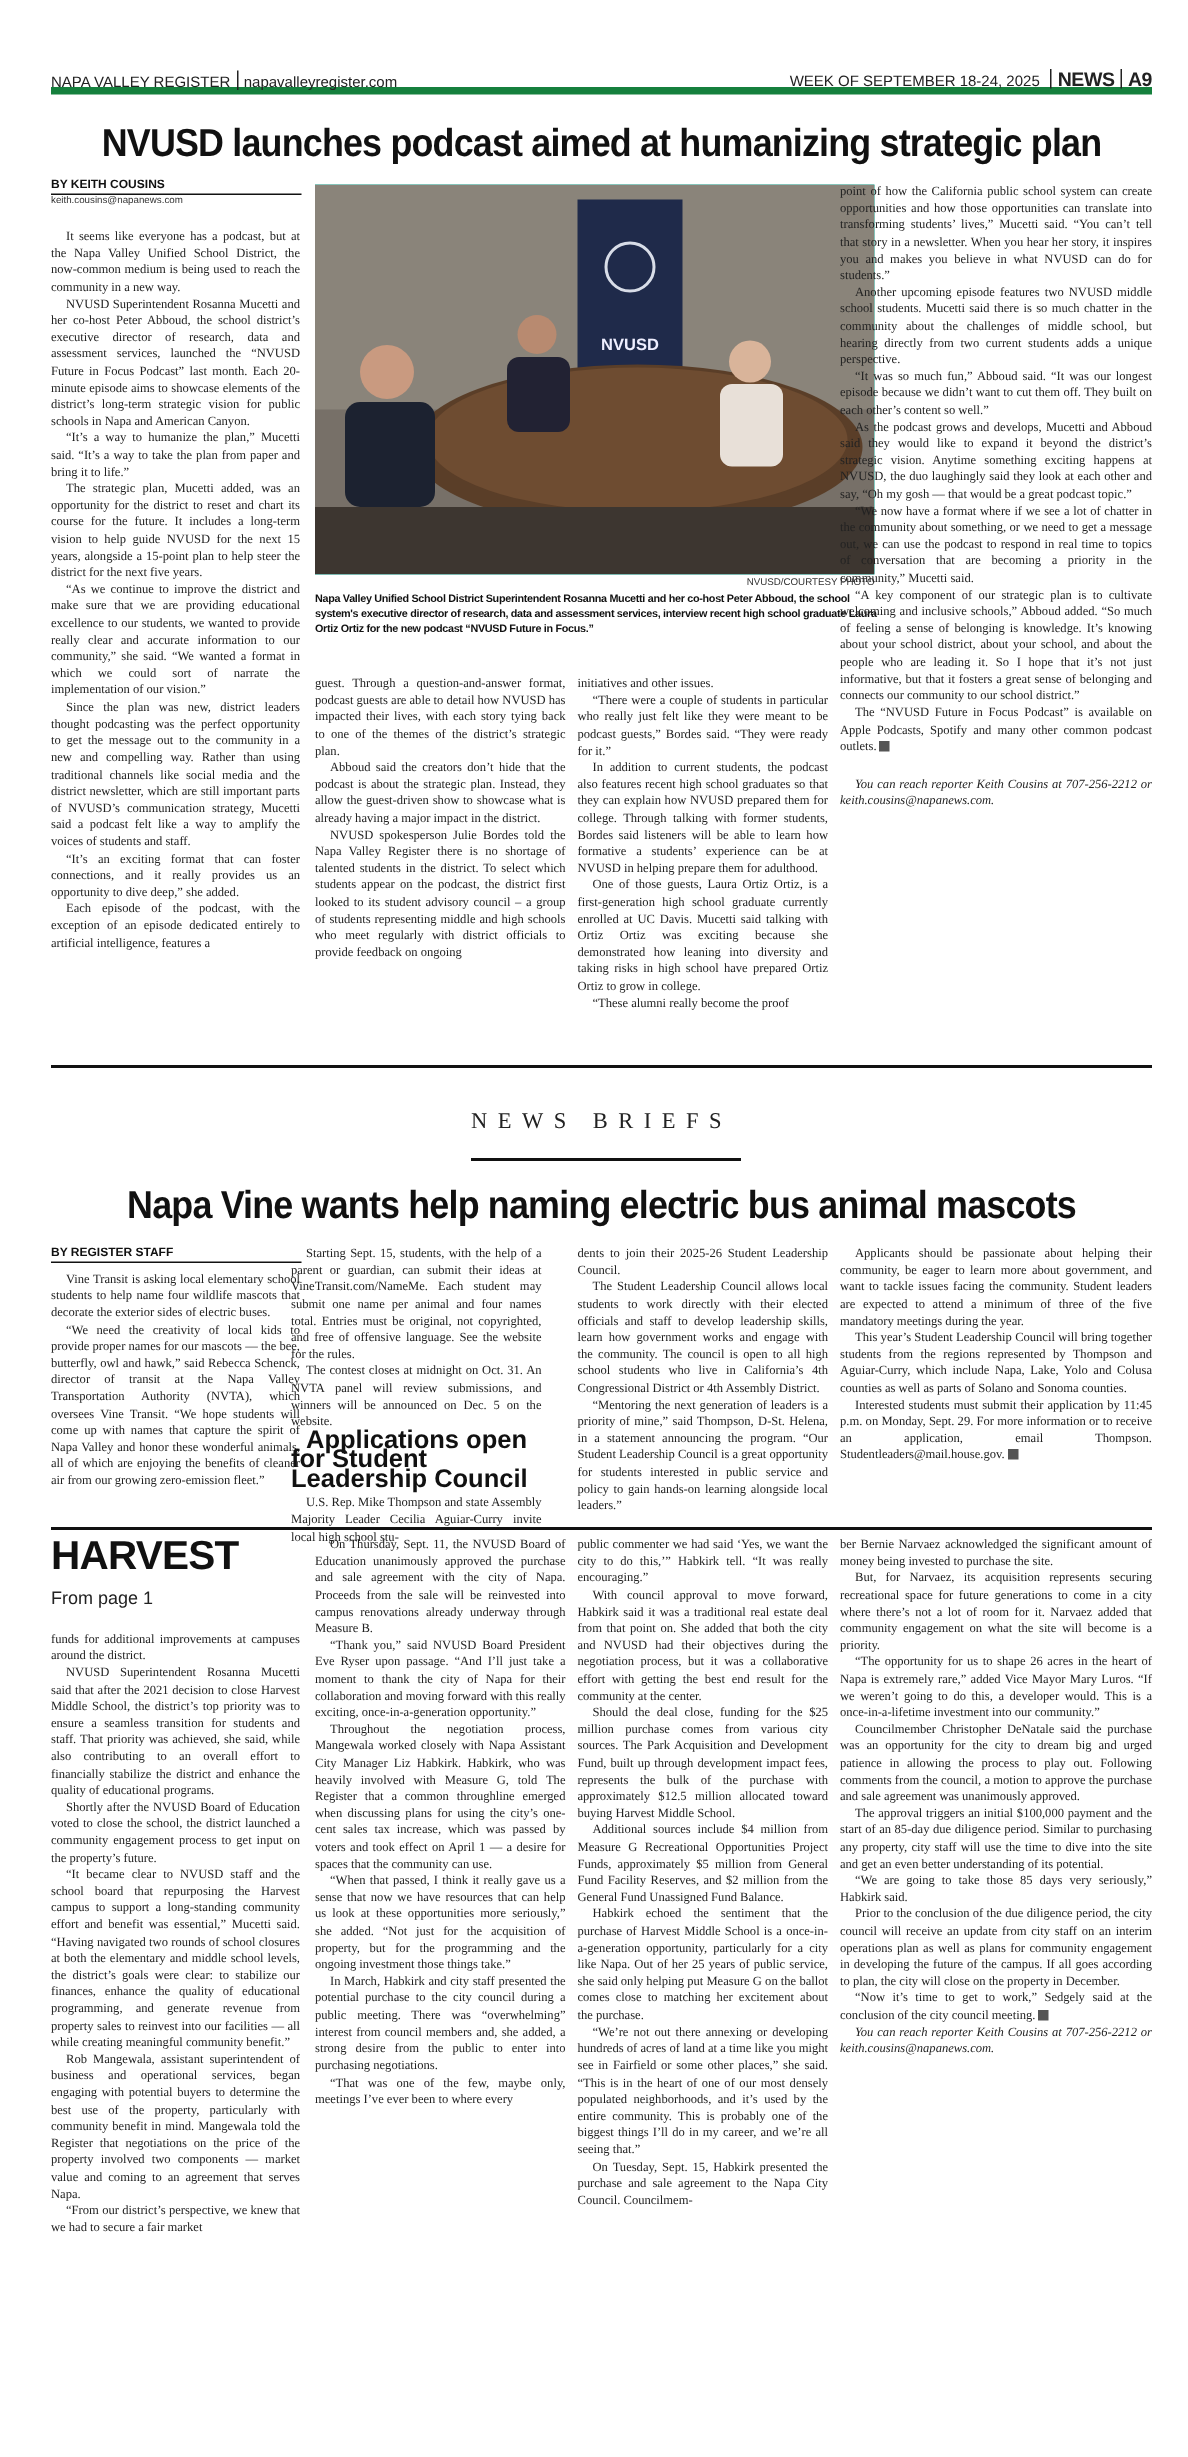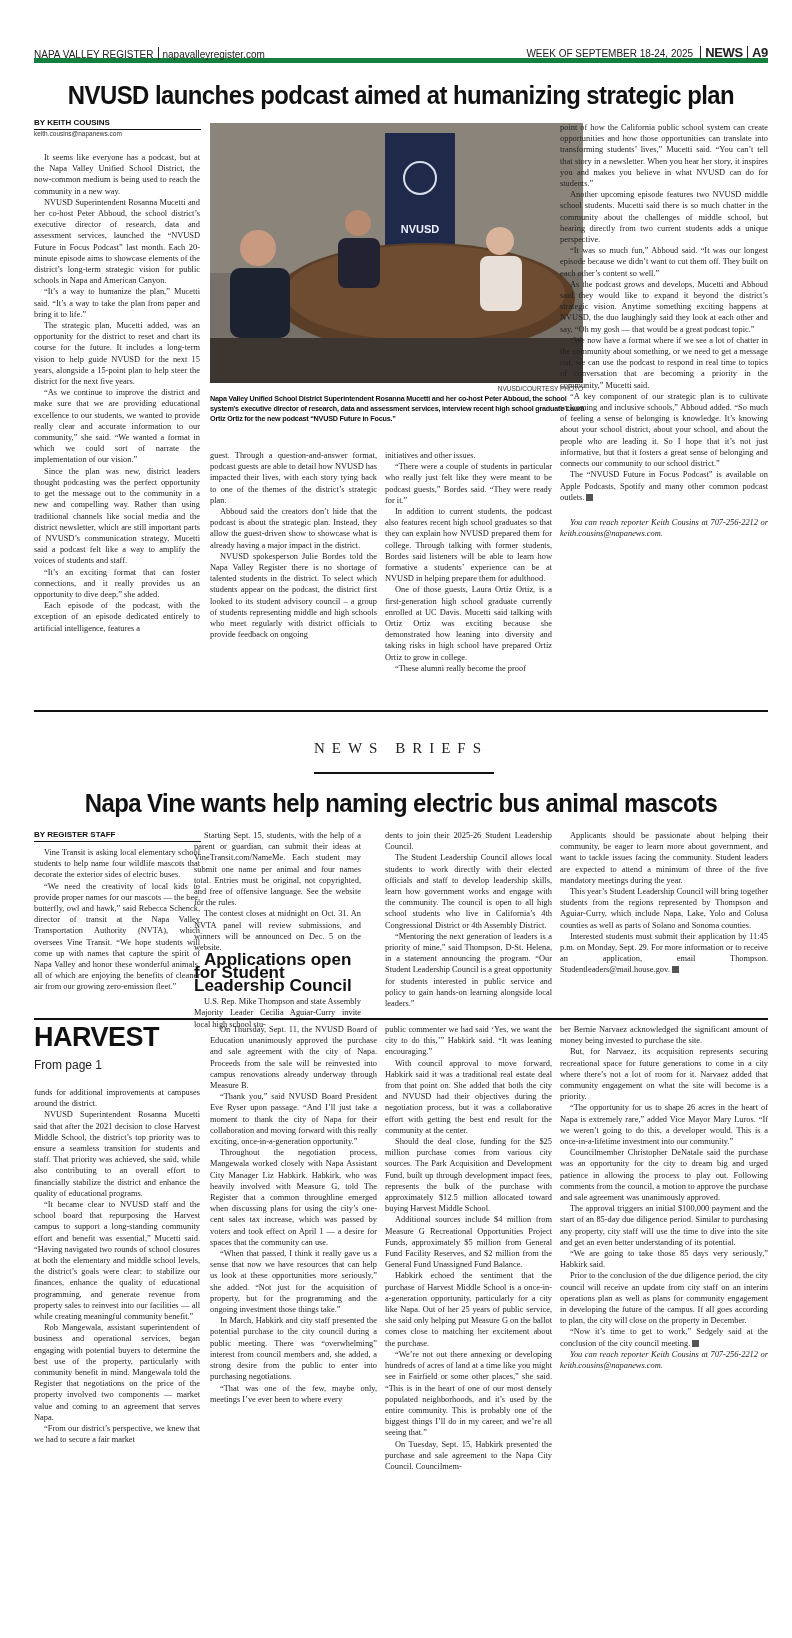--- a/index.html
+++ b/index.html
@@ -143,34 +143,35 @@
     </div>
 
   <div class="rule" style="top:1018px;"></div>
 
   <div class="jump-title">HARVEST</div>
   <div class="jump-sub">From page 1</div>
 
   <div class="col" id="h1" style="left:0; top:1087px; width:166px;">
       <p class="noind">funds for additional improvements at campuses around the district.</p>
       <p>NVUSD Superintendent Rosanna Mucetti said that after the 2021 decision to close Harvest Middle School, the district’s top priority was to ensure a seamless transition for students and staff. That priority was achieved, she said, while also contributing to an overall effort to financially stabilize the district and enhance the quality of educational programs.</p>
+      <p>Shortly after the NVUSD Board of Education voted to close the school, the district launched a community engagement process to get input on the property’s future.</p>
       <p>“It became clear to NVUSD staff and the school board that repurposing the Harvest campus to support a long-standing community effort and benefit was essential,” Mucetti said. “Having navigated two rounds of school closures at both the elementary and middle school levels, the district’s goals were clear: to stabilize our finances, enhance the quality of educational programming, and generate revenue from property sales to reinvest into our facilities — all while creating meaningful community benefit.”</p>
       <p>Rob Mangewala, assistant superintendent of business and operational services, began engaging with potential buyers to determine the best use of the property, particularly with community benefit in mind. Mangewala told the Register that negotiations on the price of the property involved two components — market value and coming to an agreement that serves Napa.</p>
       <p>“From our district’s perspective, we knew that we had to secure a fair market</p>
     </div>
   <div class="col" id="h2" style="left:176px; top:1024px; width:167px;">
       <p>On Thursday, Sept. 11, the NVUSD Board of Education unanimously approved the purchase and sale agreement with the city of Napa. Proceeds from the sale will be reinvested into campus renovations already underway through Measure B.</p>
       <p>“Thank you,” said NVUSD Board President Eve Ryser upon passage. “And I’ll just take a moment to thank the city of Napa for their collaboration and moving forward with this really exciting, once-in-a-generation opportunity.”</p>
       <p>Throughout the negotiation process, Mangewala worked closely with Napa Assistant City Manager Liz Habkirk. Habkirk, who was heavily involved with Measure G, told The Register that a common throughline emerged when discussing plans for using the city’s one-cent sales tax increase, which was passed by voters and took effect on April 1 — a desire for spaces that the community can use.</p>
       <p>“When that passed, I think it really gave us a sense that now we have resources that can help us look at these opportunities more seriously,” she added. “Not just for the acquisition of property, but for the programming and the ongoing investment those things take.”</p>
       <p>In March, Habkirk and city staff presented the potential purchase to the city council during a public meeting. There was “overwhelming” interest from council members and, she added, a strong desire from the public to enter into purchasing negotiations.</p>
       <p>“That was one of the few, maybe only, meetings I’ve ever been to where every</p>
     </div>
   <div class="col" id="h3" style="left:351px; top:1024px; width:167px;">
-      <p class="noind">public commenter we had said ‘Yes, we want the city to do this,’” Habkirk said. “It was leaning encouraging.”</p>
+      <p class="noind">public commenter we had said ‘Yes, we want the city to do this,’” Habkirk tell. “It was really encouraging.”</p>
       <p>With council approval to move forward, Habkirk said it was a traditional real estate deal from that point on. She added that both the city and NVUSD had their objectives during the negotiation process, but it was a collaborative effort with getting the best end result for the community at the center.</p>
       <p>Should the deal close, funding for the $25 million purchase comes from various city sources. The Park Acquisition and Development Fund, built up through development impact fees, represents the bulk of the purchase with approximately $12.5 million allocated toward buying Harvest Middle School.</p>
       <p>Additional sources include $4 million from Measure G Recreational Opportunities Project Funds, approximately $5 million from General Fund Facility Reserves, and $2 million from the General Fund Unassigned Fund Balance.</p>
       <p>Habkirk echoed the sentiment that the purchase of Harvest Middle School is a once-in-a-generation opportunity, particularly for a city like Napa. Out of her 25 years of public service, she said only helping put Measure G on the ballot comes close to matching her excitement about the purchase.</p>
       <p>“We’re not out there annexing or developing hundreds of acres of land at a time like you might see in Fairfield or some other places,” she said. “This is in the heart of one of our most densely populated neighborhoods, and it’s used by the entire community. This is probably one of the biggest things I’ll do in my career, and we’re all seeing that.”</p>
       <p>On Tuesday, Sept. 15, Habkirk presented the purchase and sale agreement to the Napa City Council. Councilmem-</p>
     </div>
   <div class="col" id="h4" style="left:526px; top:1024px; width:208px;">
       <p class="noind">ber Bernie Narvaez acknowledged the significant amount of money being invested to purchase the site.</p>
       <p>But, for Narvaez, its acquisition represents securing recreational space for future generations to come in a city where there’s not a lot of room for it. Narvaez added that community engagement on what the site will become is a priority.</p>

